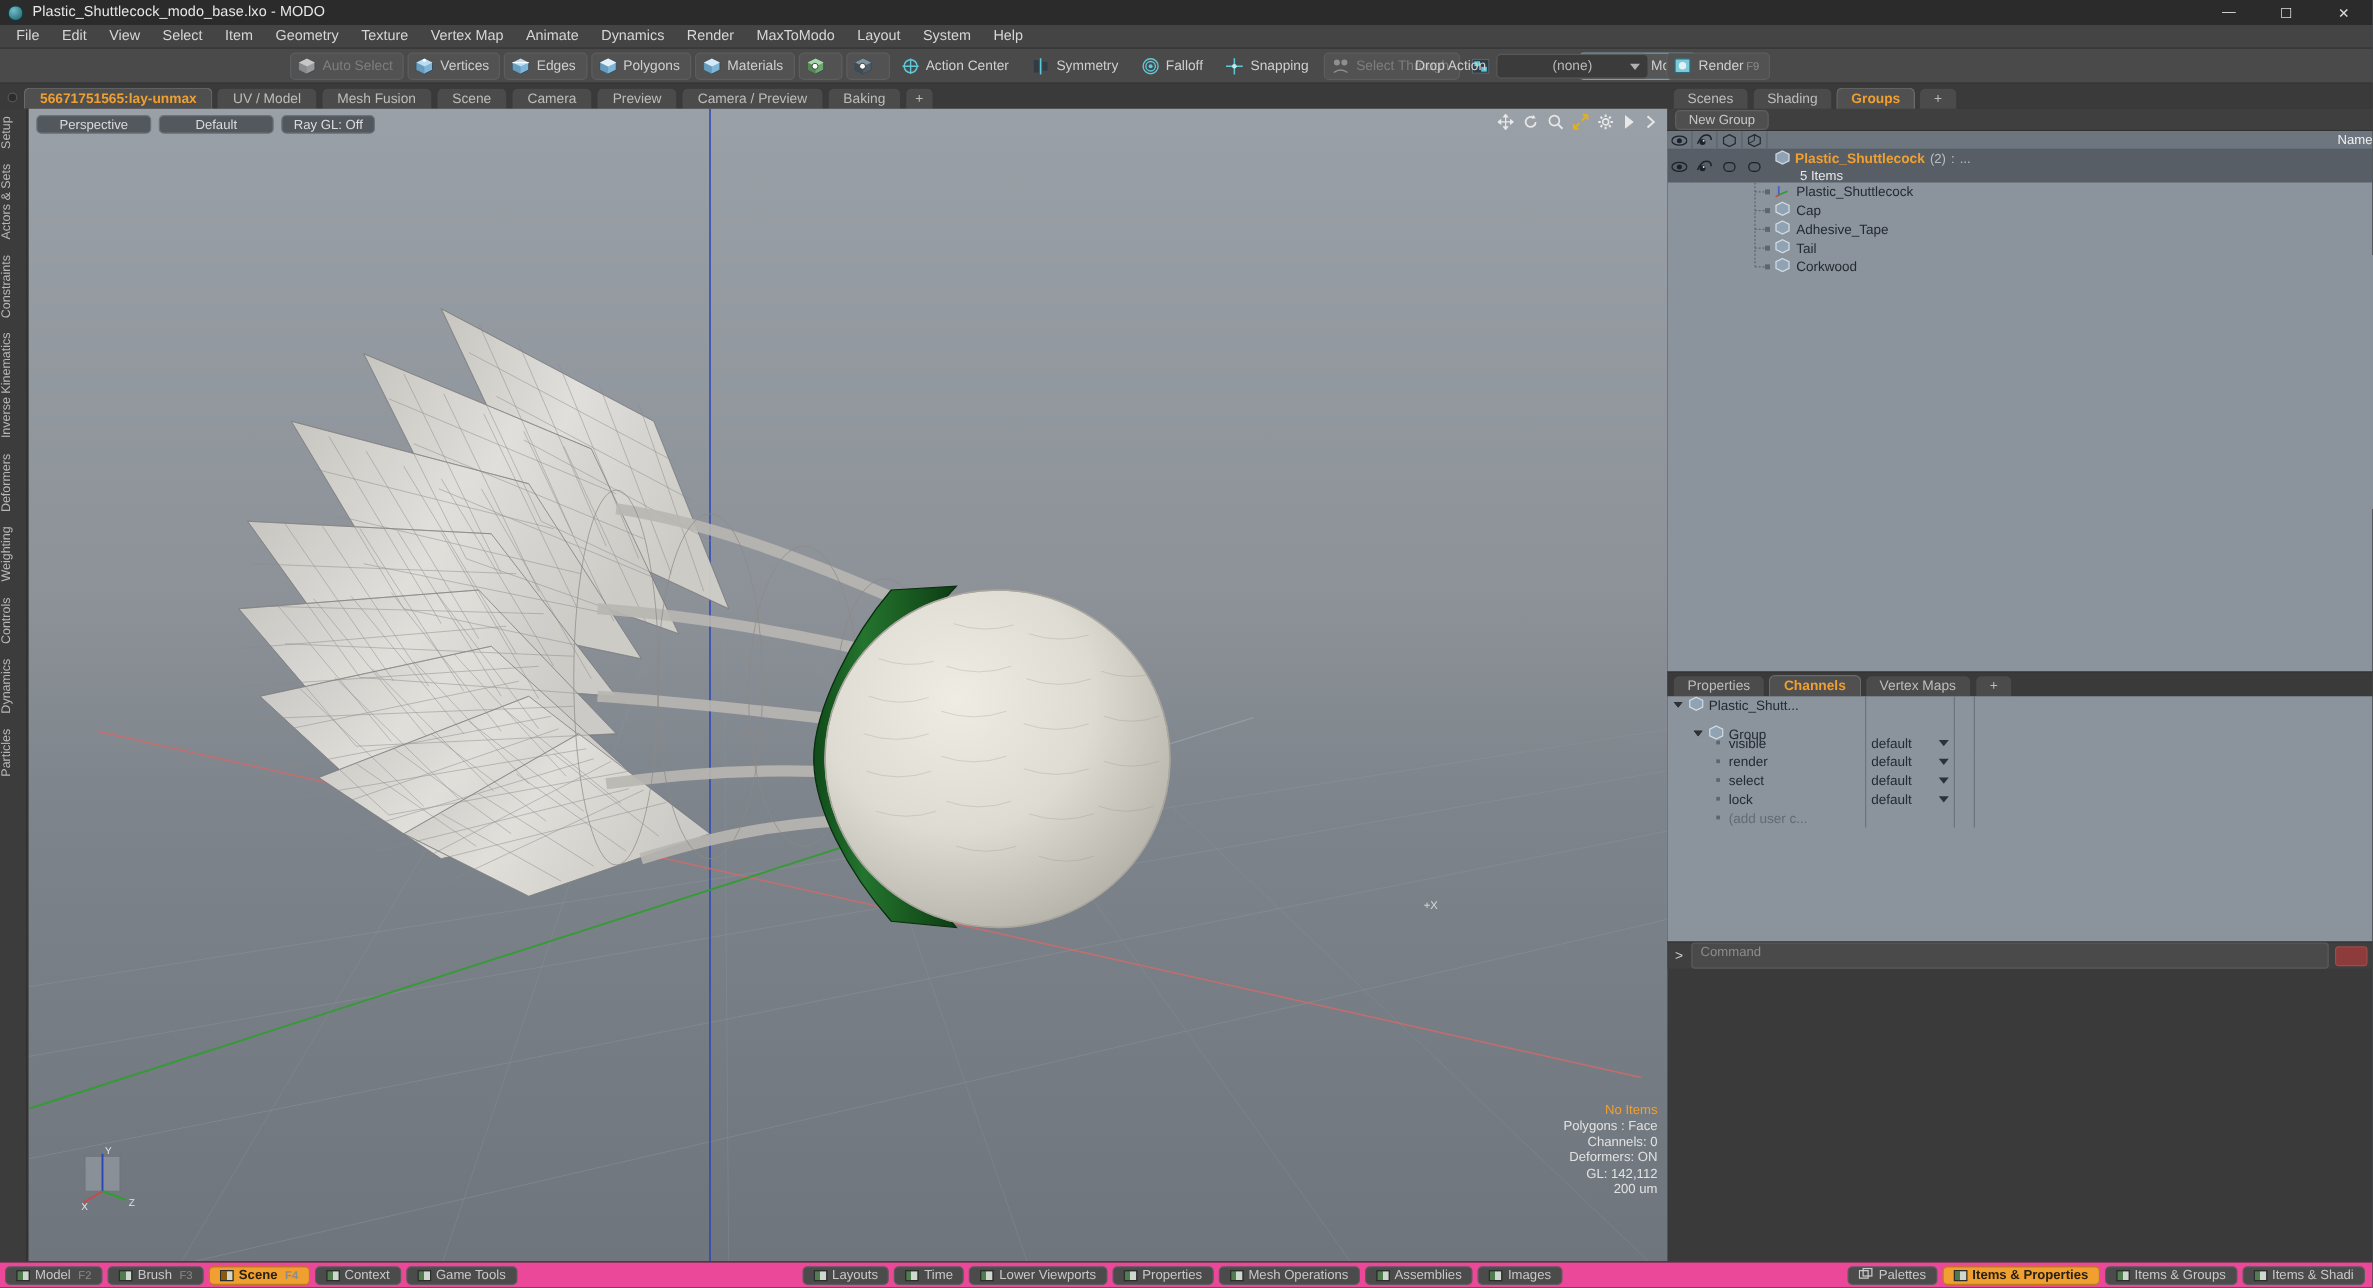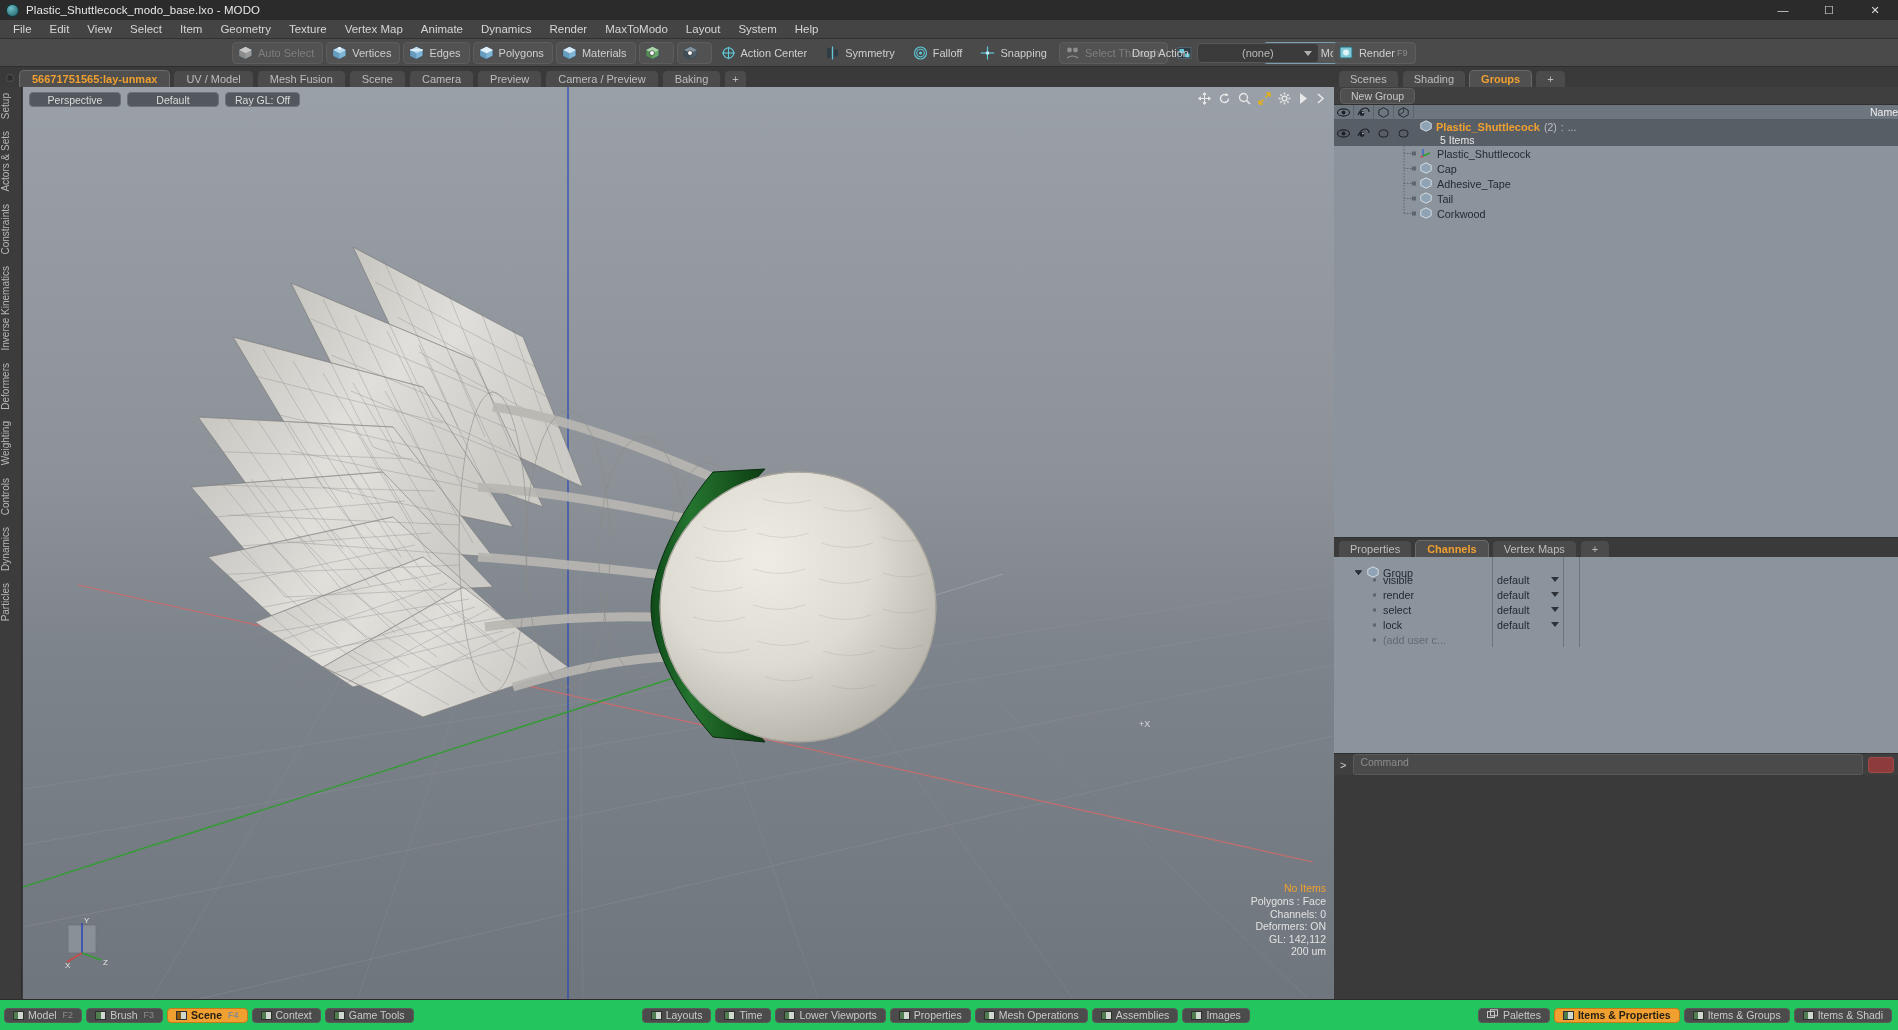--- a/index.html
+++ b/index.html
@@ -128,22 +128,22 @@
   .vdrop { position:absolute; right:4px; width:0;height:0;
      border-left:4px solid transparent;border-right:4px solid transparent;
      border-top:5px solid #2d3238; }
 
   .cmdbar { height:22px; background:#3f3f3f; display:flex; align-items:center;
      border-top:1px solid #303030; padding:0 4px; gap:5px; }
   .cmdinput { flex:1; height:21px; background:#4a4a4a; border:1px solid #5a5a5a;
      border-radius:3px; color:#8d8d8d; font-size:10.5px; padding-left:6px; line-height:15px;}
 
   
-  .bottombar { position:absolute; left:0; bottom:0; width:1898px; height:31px;
-    background:#22c55e; border-top:1px solid #2c2c2c; display:flex; align-items:center; }
+  .bottombar { position:absolute; left:0; bottom:0; width:1898px; height:21px;
+    background:#ec4899; border-top:1px solid #2c2c2c; display:flex; align-items:center; }
   .bbtn { display:flex; align-items:center; gap:4px; height:15px; padding:0 8px;
     margin-left:4px; border-radius:4px; background:#4b4b4b; border:1px solid #5a5a5a;
     color:#c9c9c9; font-size:10.5px; }
   .bbtn.act { background:#f0a030; border-color:#c07c18; color:#2a2116; font-weight:bold; }
   .swatch { width:11px;height:9px; border:1px solid #2e2e2e; }
   .fkey { color:#8c8c8c; font-size:9px; margin-left:2px; }
   .spacer { flex:1; }
 </style>
 </head>
 <body>
@@ -708,20 +708,37 @@
 
     <div class="rtab2row" id="rtabs2">
         <div class="rtab"><span>Properties</span></div>
         <div class="rtab active"><span>Channels</span></div>
         <div class="rtab"><span>Vertex Maps</span></div>
         <div class="rtab"><span>+</span></div>
       </div>
 
     <div class="chan-body" id="chanrows">
         <div class="crow">
+          <div class="c-name" style="padding-left:4px;">
+            <span><svg width="9" height="9" viewBox="0 0 9 9">
+                <path d="M1 2.5 L8 2.5 L4.5 7 Z" fill="#2c3views"></path>
+                <path d="M1 2.5 L8 2.5 L4.5 7 Z" fill="#2c3238"></path>
+              </svg></span>
+            <span><svg width="12" height="12" viewBox="0 0 12 12">
+                <path d="M6 0.8 L11.2 3.4 V8.6 L6 11.2 L0.8 8.6 V3.4 Z" fill="#8fa3b4" stroke="#d3dbe2" stroke-width="1"></path>
+              </svg></span>
+            <span>Plastic_Shutt...</span>
+          </div>
+          <div class="c-val">
+            <span></span>
+          </div>
+          <div class="c-s"></div>
+          <div class="c-src"></div>
+        </div>
+        <div class="crow">
           <div class="c-name" style="padding-left:20px;margin-top:16px;">
             <span><svg width="9" height="9" viewBox="0 0 9 9">
                 <path d="M1 2.5 L8 2.5 L4.5 7 Z" fill="#2c3views"></path>
                 <path d="M1 2.5 L8 2.5 L4.5 7 Z" fill="#2c3238"></path>
               </svg></span>
             <span><svg width="12" height="12" viewBox="0 0 12 12">
                 <path d="M6 0.8 L11.2 3.4 V8.6 L6 11.2 L0.8 8.6 V3.4 Z" fill="#8fa3b4" stroke="#d3dbe2" stroke-width="1"></path>
               </svg></span>
             <span>Group</span>
           </div>

